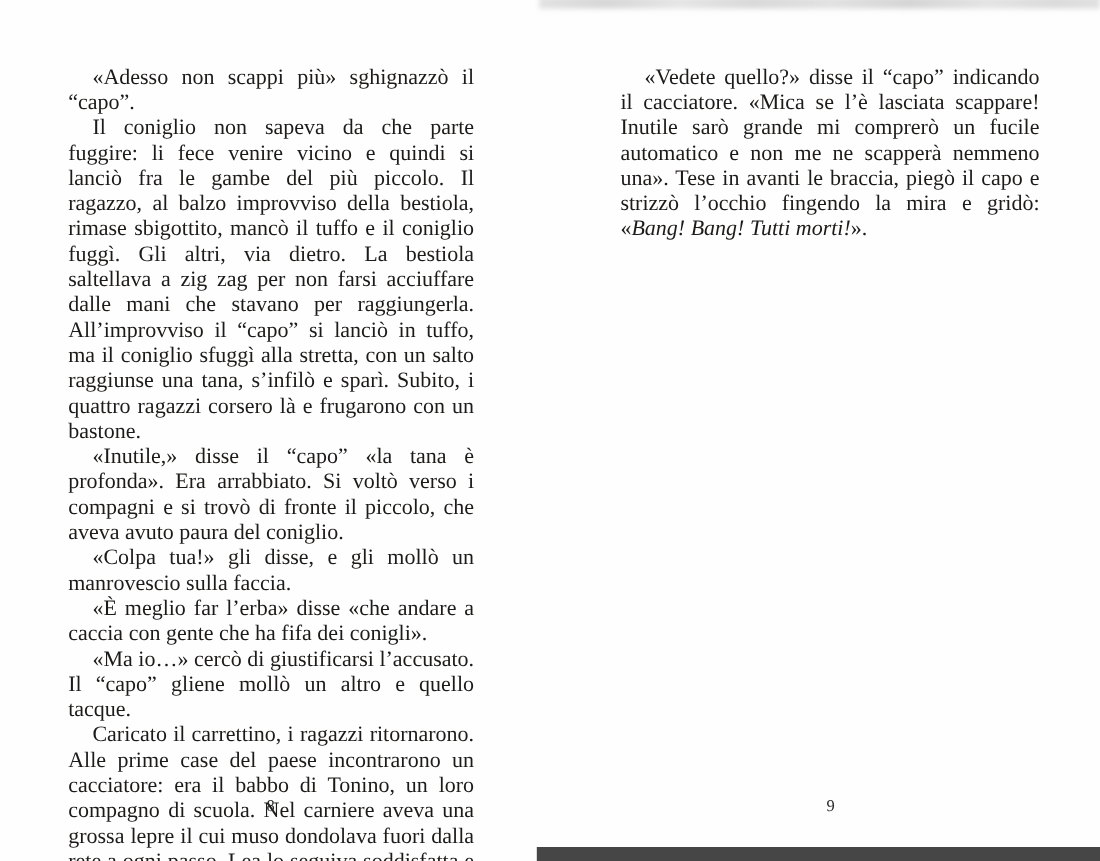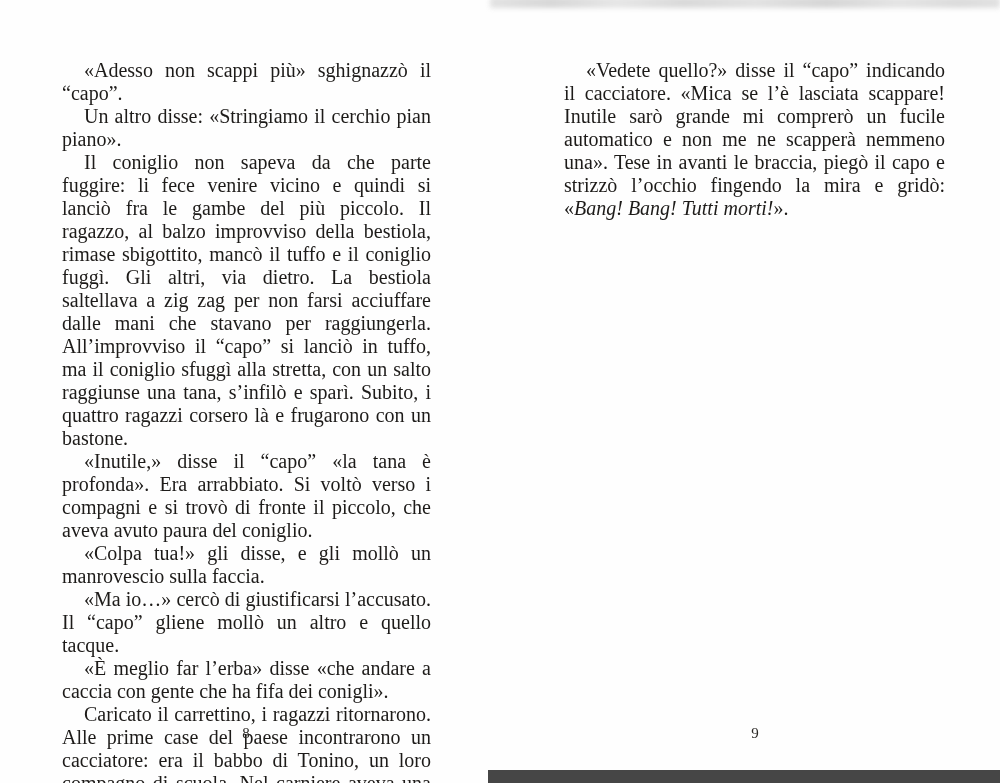--- a/index.html
+++ b/index.html
@@ -59,26 +59,25 @@
 </head>
 <body>
 
 <div class="spread">
 
   <div class="blur-header"></div>
 
   <div>
     <div class="text-block text-block-left">
       <p>«Adesso non scappi più» sghignazzò il “capo”.</p>
-      <p>Un altro disse: «Stringiamo il cerchio pian piano».</p>
       <p>Il coniglio non sapeva da che parte fuggire: li fece venire vicino e quindi si lanciò fra le gambe del più piccolo. Il ragazzo, al balzo improvviso della bestiola, rimase sbigottito, mancò il tuffo e il coniglio fuggì. Gli altri, via dietro. La bestiola saltellava a zig zag per non farsi acciuffare dalle mani che stavano per raggiungerla. All’improvviso il “capo” si lanciò in tuffo, ma il coniglio sfuggì alla stretta, con un salto raggiunse una tana, s’infilò e sparì. Subito, i quattro ragazzi corsero là e frugarono con un bastone.</p>
       <p>«Inutile,» disse il “capo” «la tana è profonda». Era arrabbiato. Si voltò verso i compagni e si trovò di fronte il piccolo, che aveva avuto paura del coniglio.</p>
       <p>«Colpa tua!» gli disse, e gli mollò un manrovescio sulla faccia.</p>
+      <p>«È meglio far l’erba» disse «che andare a caccia con gente che ha fifa dei conigli».</p>
       <p>«Ma io…» cercò di giustificarsi l’accusato. Il “capo” gliene mollò un altro e quello tacque.</p>
-      <p>«È meglio far l’erba» disse «che andare a caccia con gente che ha fifa dei conigli».</p>
       <p>Caricato il carrettino, i ragazzi ritornarono. Alle prime case del paese incontrarono un cacciatore: era il babbo di Tonino, un loro compagno di scuola. Nel carniere aveva una grossa lepre il cui muso dondolava fuori dalla rete a ogni passo. Lea lo seguiva soddisfatta e saltava di quando in quando a leccare il sangue raggrumato fra il pelo.</p>
     </div>
     <div class="page-number page-number-left">8</div>
   </div>
 
   <div>
     <div class="text-block text-block-right">
       <p><span>«Vedete quello?» disse il “capo” indicando il cacciatore. «Mica se l’è lasciata scappare! Inutile sarò grande mi comprerò un fucile automatico e non me ne scapperà nemmeno una». Tese in avanti le braccia, piegò il capo e strizzò l’occhio fingendo la mira e gridò: «</span><em>Bang! Bang! Tutti morti!</em><span>».</span></p>
     </div>
     <div class="page-number page-number-right">9</div>

